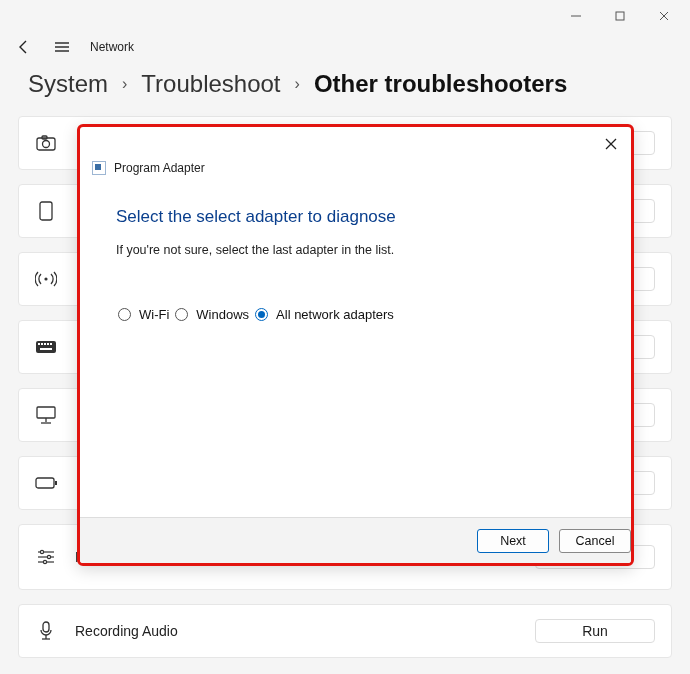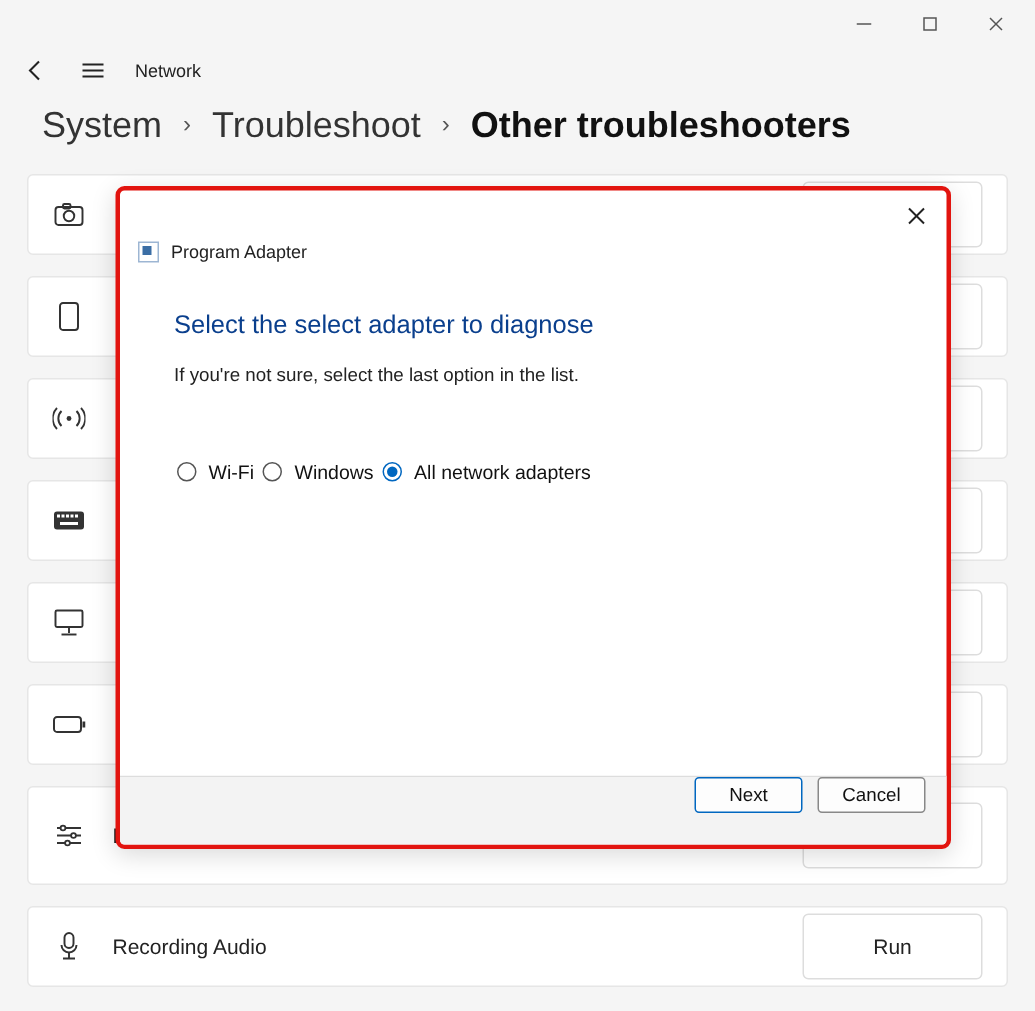--- a/index.html
+++ b/index.html
@@ -21,38 +21,38 @@
   .breadcrumb .current { font-weight:700; color:#111;}
 
   
   .list { padding: 0 18px; display:flex; flex-direction:column; gap:14px; }
   .row { background:#fff; border:1px solid #e6e6e6; border-radius:4px; height:54px; display:flex; align-items:center; padding:0 16px; gap:18px; }
   .row.tall { height:66px; }
   .row .ricon { width:22px; display:flex; justify-content:center; color:#333;}
   .row .rlabel { flex:1; font-size:14px; color:#222;}
   .row .rsub { font-size:12px; color:#666; margin-top:2px; }
   .row .rtext { flex:1; display:flex; flex-direction:column; }
-  .run-btn { width:120px; height:44px; border:1px solid #ddd; border-radius:4px; background:#fff; font-size:14px; color:#222; display:flex; align-items:center; justify-content:center;margin-left:38px;}
+  .run-btn { width:120px; height:24px; border:1px solid #ddd; border-radius:4px; background:#fff; font-size:14px; color:#222; display:flex; align-items:center; justify-content:center;margin-left:38px;}
 
   
   .dialog { position:absolute; left:77px; top:124px; width:557px; height:442px; background:#fff; border:3px solid #e2140f; border-radius:6px; display:flex; flex-direction:column; box-shadow:0 4px 16px rgba(0,0,0,.15);}
   .dialog-top { height:34px; display:flex; align-items:center; justify-content:flex-end; padding-right:10px;}
   .dialog-close { width:20px; height:20px; display:flex; align-items:center; justify-content:center;}
   .dialog-title-row { display:flex; align-items:center; gap:8px; padding:0 14px 4px 12px; font-size:12px; color:#222;}
   .dialog-title-row .mini-icon{width:14px;height:14px;background:#fff;border:1px solid #9db6d3;position:relative;}
   .dialog-title-row .mini-icon::after{content:"";position:absolute;left:2px;top:2px;width:6px;height:6px;background:#3b6ea5;}
   .dialog-body { flex:1; padding: 28px 30px 4px 36px; }
   .dlg-heading { color:#0a3f8d; font-size:17px; margin-bottom:16px; }
   .dlg-sub { font-size:12.5px; color:#222; margin-bottom:50px;}
   .radios { display:flex; flex-direction:row; gap:6px; font-size:13px; color:#111; padding-left:2px;}
   .radio { display:flex; align-items:center; gap:8px; }
   .rcirc { width:13px; height:13px; border:1.5px solid #555; border-radius:50%; display:flex; align-items:center; justify-content:center;}
   .rcirc.sel { border-color:#0067c0;}
   .rcirc.sel::after{content:"";width:7px;height:7px;border-radius:50%;background:#0067c0;}
-  .dialog-footer { height:46px; border-top:1px solid #ddd; background:#f3f3f3; display:flex; justify-content:flex-end; gap:10px; padding-right:14px; border-radius:0 0 3px 3px;}
+  .dialog-footer { height:46px; border-top:1px solid #ddd; background:#f3f3f3; display:flex; align-items:center; justify-content:flex-end; gap:10px; padding-right:0; border-radius:0 0 3px 3px;}
   .dlg-btn { width:72px; height:24px; font-size:12.5px; border:1px solid #888; border-radius:3px; background:#fdfdfd; display:flex; align-items:center; justify-content:center; color:#111;}
   .dlg-btn.primary { border:1.5px solid #0067c0; }
 
 </style>
 </head>
 <body>
 
 <div class="titlebar">
   <div class="win-btn">
       <svg viewBox="0 0 10 10">
@@ -208,21 +208,21 @@
           <line x1="11" y1="1" x2="1" y2="11" stroke="#222" stroke-width="1.3"></line>
         </svg>
     </div>
   </div>
   <div class="dialog-title-row">
     <span class="mini-icon"></span>
     <span>Program Adapter</span>
   </div>
   <div class="dialog-body">
     <div class="dlg-heading">Select the select adapter to diagnose</div>
-    <div class="dlg-sub">If you're not sure, select the last option in the list.</div>
+    <div class="dlg-sub">If you're not sure, select the last adapter in the list.</div>
     <div class="radios">
       <div class="radio">
         <span class="rcirc"></span>
         <span>Wi-Fi</span>
       </div>
       <div class="radio">
         <span class="rcirc"></span>
         <span>Windows</span>
       </div>
       <div class="radio">

